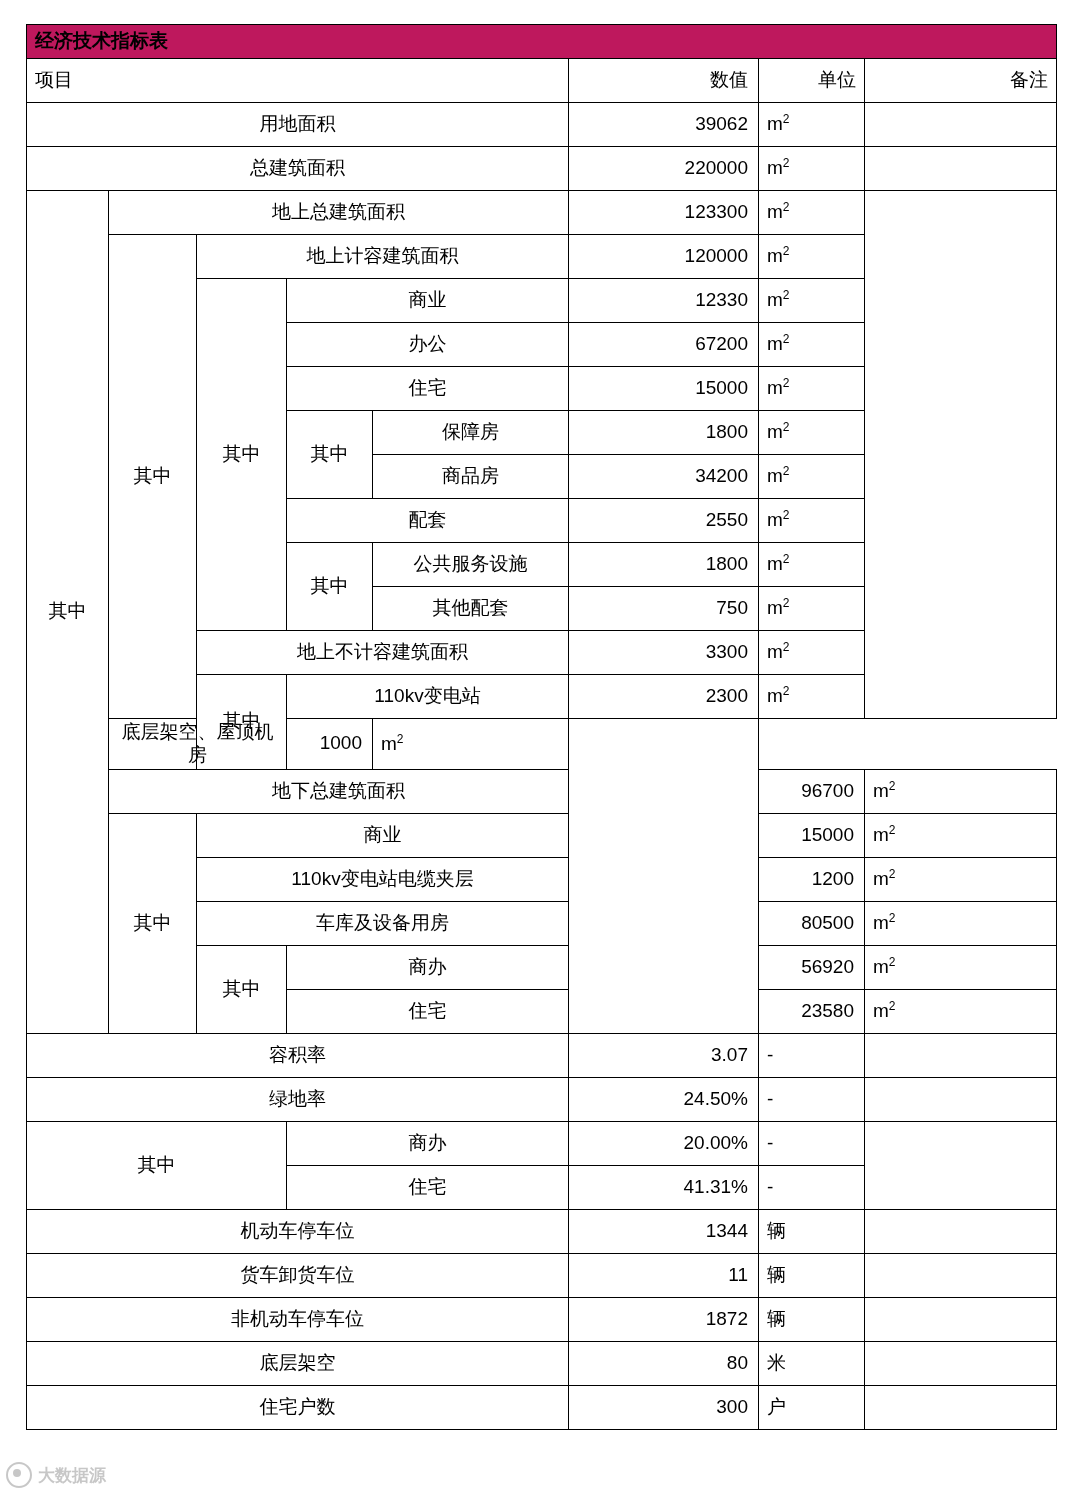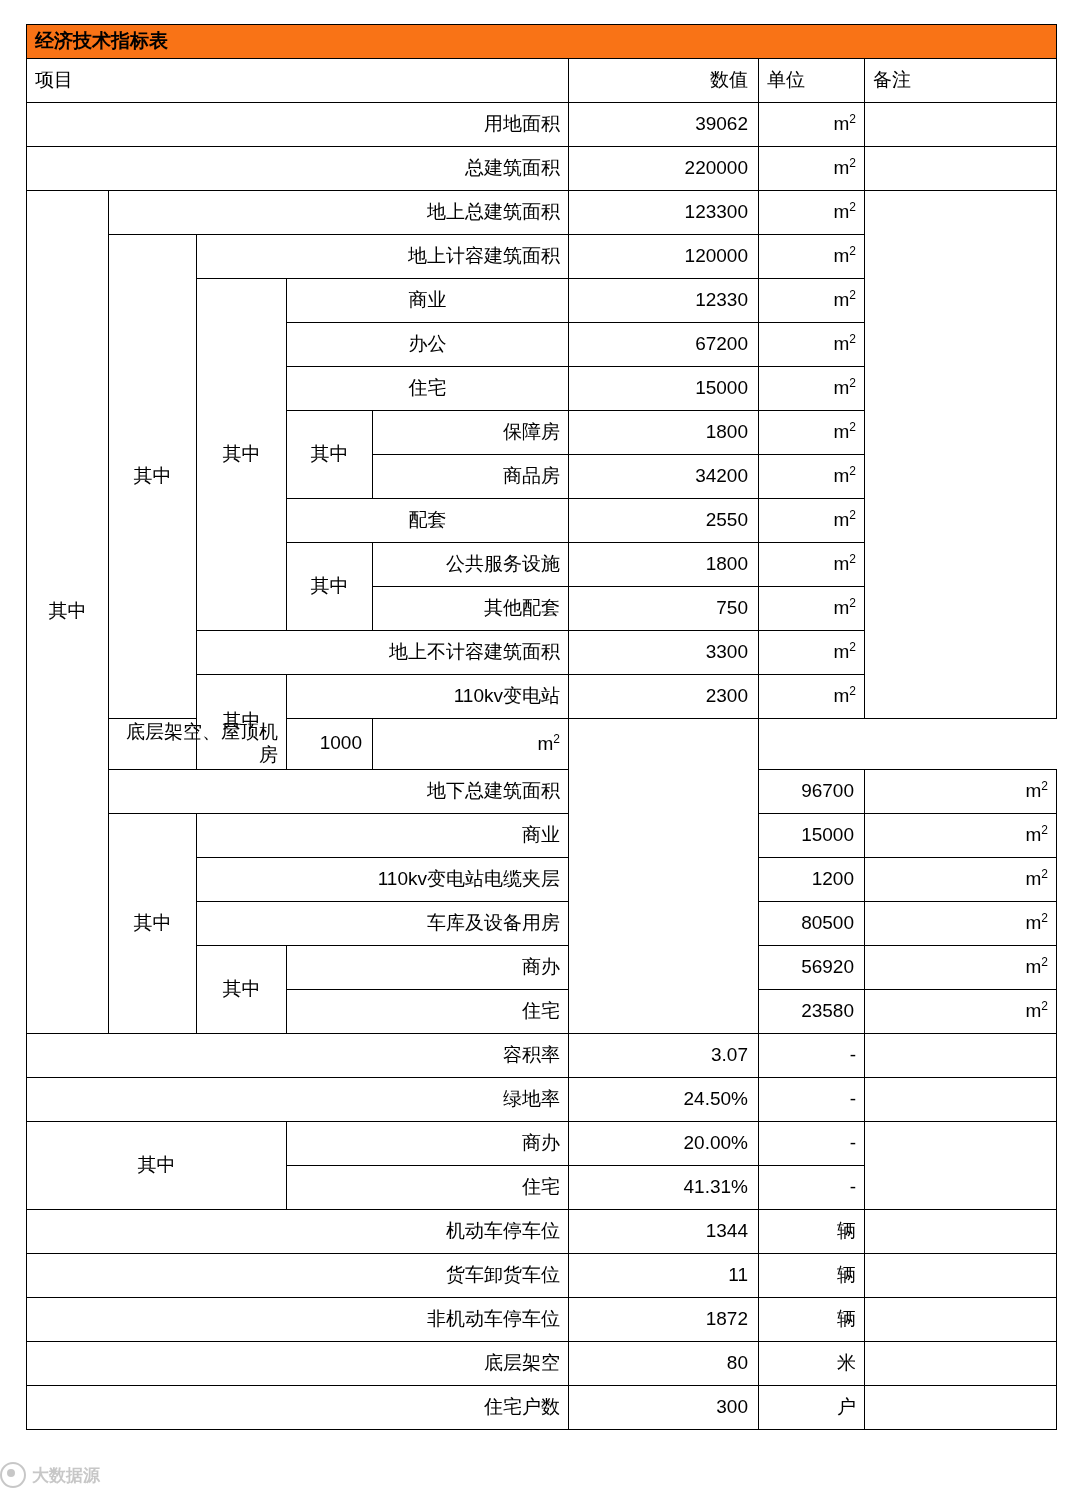--- a/index.html
+++ b/index.html
@@ -28,62 +28,62 @@
   table.indicators td {
     border: 1px solid #000000;
     font-size: 19px;
     line-height: 1.2;
     height: 44px;
     padding: 2px 8px;
     vertical-align: middle;
     box-sizing: border-box;
   }
   .title-cell {
-    background: #f97316;
+    background: #be185d;
     font-weight: bold;
     font-size: 19px;
     height: 34px !important;
     padding-left: 8px !important;
   }
   .hdr {
-    text-align: left;
+    text-align: right;
     font-size: 19px;
   }
   .hdr-left {
     text-align: left;
     margin-top: 24px;
   }
   .num {
     text-align: right;
     padding-right: 10px !important;
     margin-left: 26px;
   }
   .unit {
-    text-align: right;
+    text-align: left;
   }
   .note {
     text-align: center;
   }
   .center {
     text-align: center;
   }
   .label {
-    text-align: right;
+    text-align: center;
   }
   .qz {
     text-align: center;
     font-size: 19px;
   }
   sup {
     font-size: 12px;
     vertical-align: super;
   }
   .watermark {
     position: absolute;
-    left: 0;
+    left: 6px;
     bottom: 6px;
     display: flex;
     align-items: center;
     gap: 6px;
     opacity: 0.55;
   }
   .wm-icon {
     width: 22px;
     height: 22px;
     border: 2px solid #9b9b9b;

